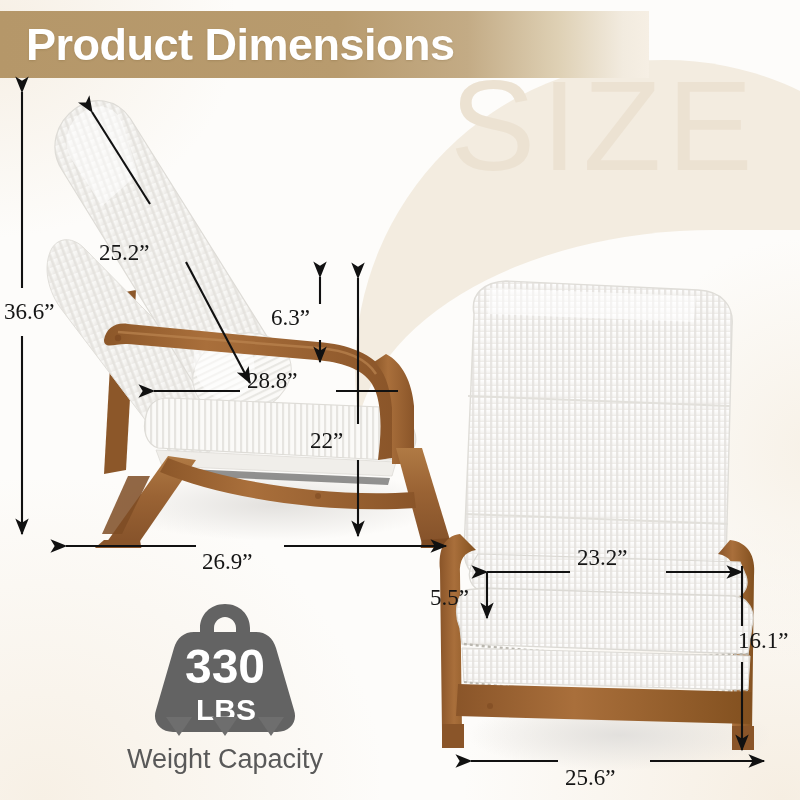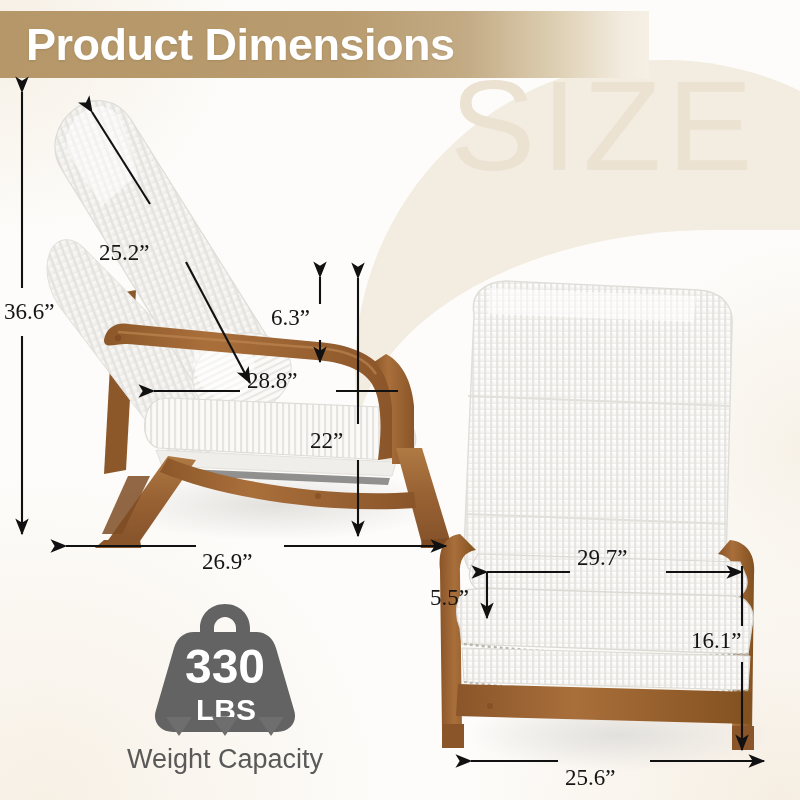--- a/index.html
+++ b/index.html
@@ -256,23 +256,23 @@
     </g>
   </svg>
 
   <div class="dim-label" style="left:4px;  top:299px;">36.6”</div>
   <div class="dim-label" style="left:99px; top:240px;">25.2”</div>
   <div class="dim-label" style="left:271px;top:305px;">6.3”</div>
   <div class="dim-label" style="left:247px;top:368px;">28.8”</div>
   <div class="dim-label" style="left:310px;top:428px;">22”</div>
   <div class="dim-label" style="left:202px;top:549px;">26.9”</div>
 
-  <div class="dim-label" style="left:577px;top:545px;">29.7”</div>
+  <div class="dim-label" style="left:577px;top:545px;">23.2”</div>
   <div class="dim-label" style="left:430px;top:585px;">5.5”</div>
-  <div class="dim-label" style="left:691px;top:628px;">16.1”</div>
+  <div class="dim-label" style="left:738px;top:628px;">16.1”</div>
   <div class="dim-label" style="left:565px;top:765px;">25.6”</div>
 
   <div class="weight-block">
     <svg viewBox="0 0 210 140" style="width:210px;height:140px;">
 
       <path d="M105,6 C90,6 80,17 80,30 L80,38 L94,38 L94,30
                C94,24 99,19 105,19 C111,19 116,24 116,30 L116,38 L130,38 L130,30
                C130,17 120,6 105,6 Z" fill="#636363"></path>
 
       <path d="M74,34 L136,34 C146,34 153,40 156,50 L174,112

